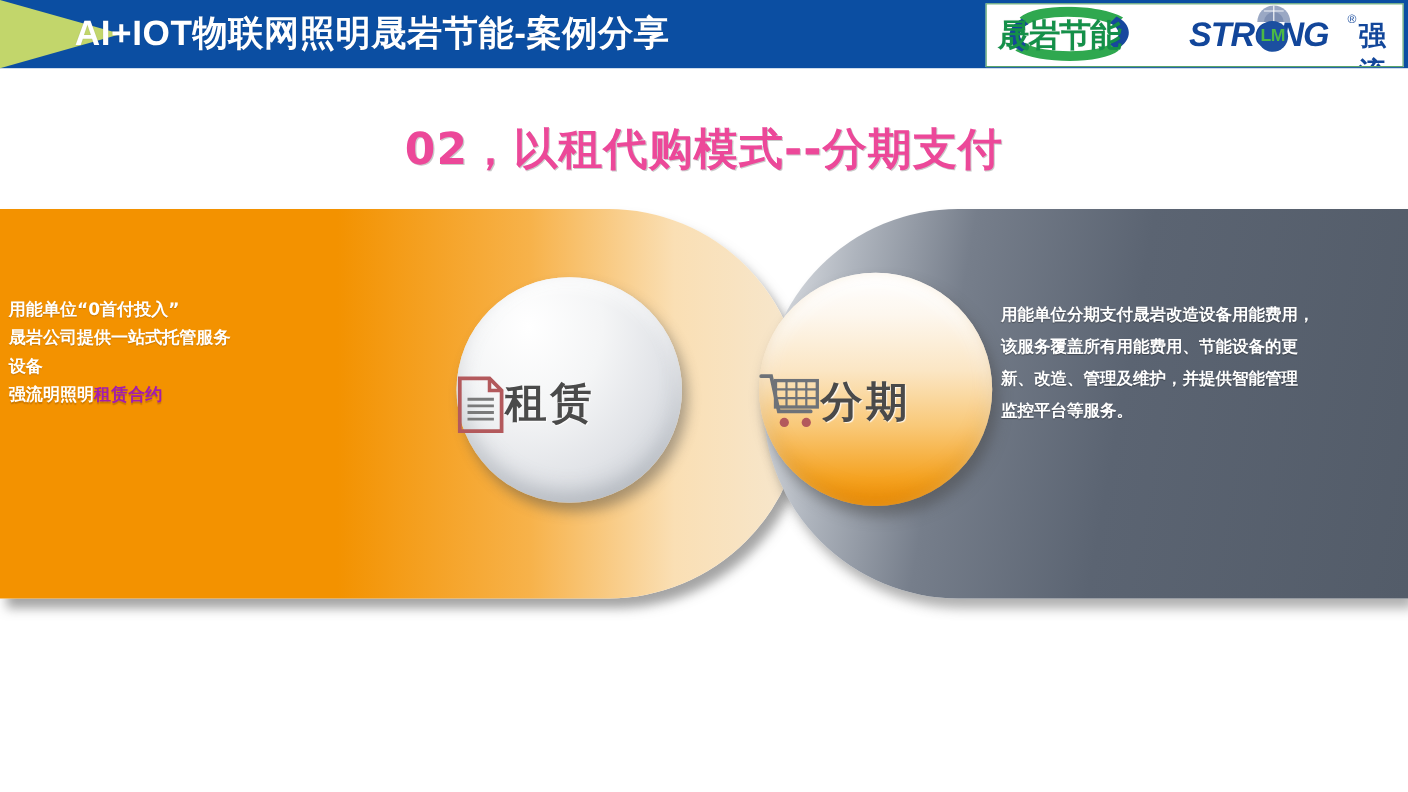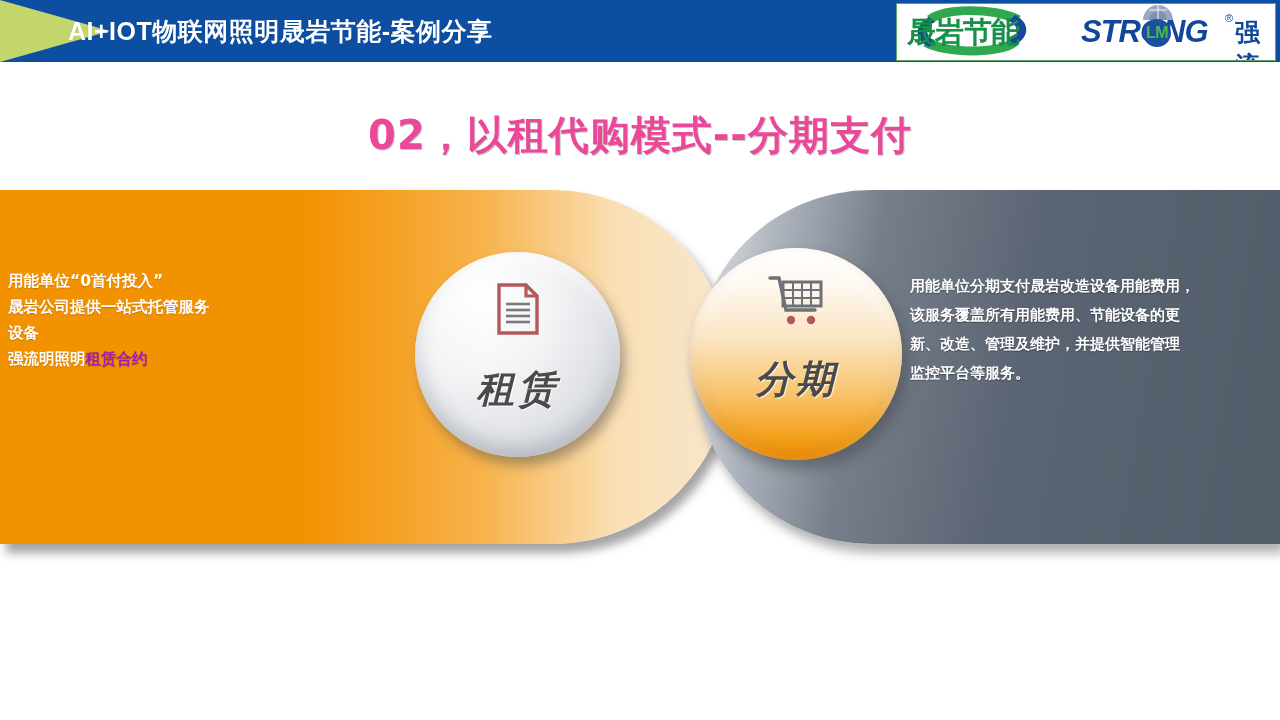--- a/index.html
+++ b/index.html
@@ -17,21 +17,21 @@
   }
   .header-arrow{
     position:absolute;left:0;top:0;width:0;height:0;
     border-top:31px solid transparent;
     border-bottom:31px solid transparent;
     border-left:110px solid #c2d66b;
   }
   .header-title{
     position:absolute;left:68px;top:0;height:62px;
     display:flex;align-items:center;
-    color:#ffffff;font-size:25px;font-weight:bold;
+    color:#ffffff;font-size:32px;font-weight:bold;
     letter-spacing:.5px;white-space:nowrap;
     text-shadow:0 0 1px rgba(0,0,0,.2);
   }
   .logo-box{
     position:absolute;left:896px;top:3px;width:380px;height:58px;
     background:#ffffff;border:1px solid #5aa469;
     box-sizing:border-box;
     display:flex;align-items:center;justify-content:flex-end;
     overflow:hidden;
   }
@@ -111,21 +111,21 @@
     position:absolute;left:910px;top:82px;width:372px;
     color:#ffffff;font-size:15px;font-weight:bold;line-height:29px;
     font-family:"DejaVu Sans","Liberation Sans",sans-serif;
     text-shadow:0 1px 1px rgba(0,0,0,.35);
   }
   .text-right .ln{display:block;white-space:nowrap;}
 
   
   .circle{
     position:absolute;border-radius:50%;
-    display:flex;flex-direction:column;align-items:center;font-style:italic;
+    display:flex;flex-direction:row;align-items:center;
   }
   .circle-rent{
     left:415px;top:62px;width:205px;height:205px;
     background:
       radial-gradient(ellipse at 32% 22%, #ffffff 0%, #f4f5f6 34%, #e2e4e8 62%, #cfd3d9 84%, #c6cad1 100%);
     box-shadow:
       5px 8px 12px rgba(70,70,70,.45),
       inset 0 -10px 18px rgba(140,146,155,.45),
       inset 0 8px 14px rgba(255,255,255,.9);
   }

